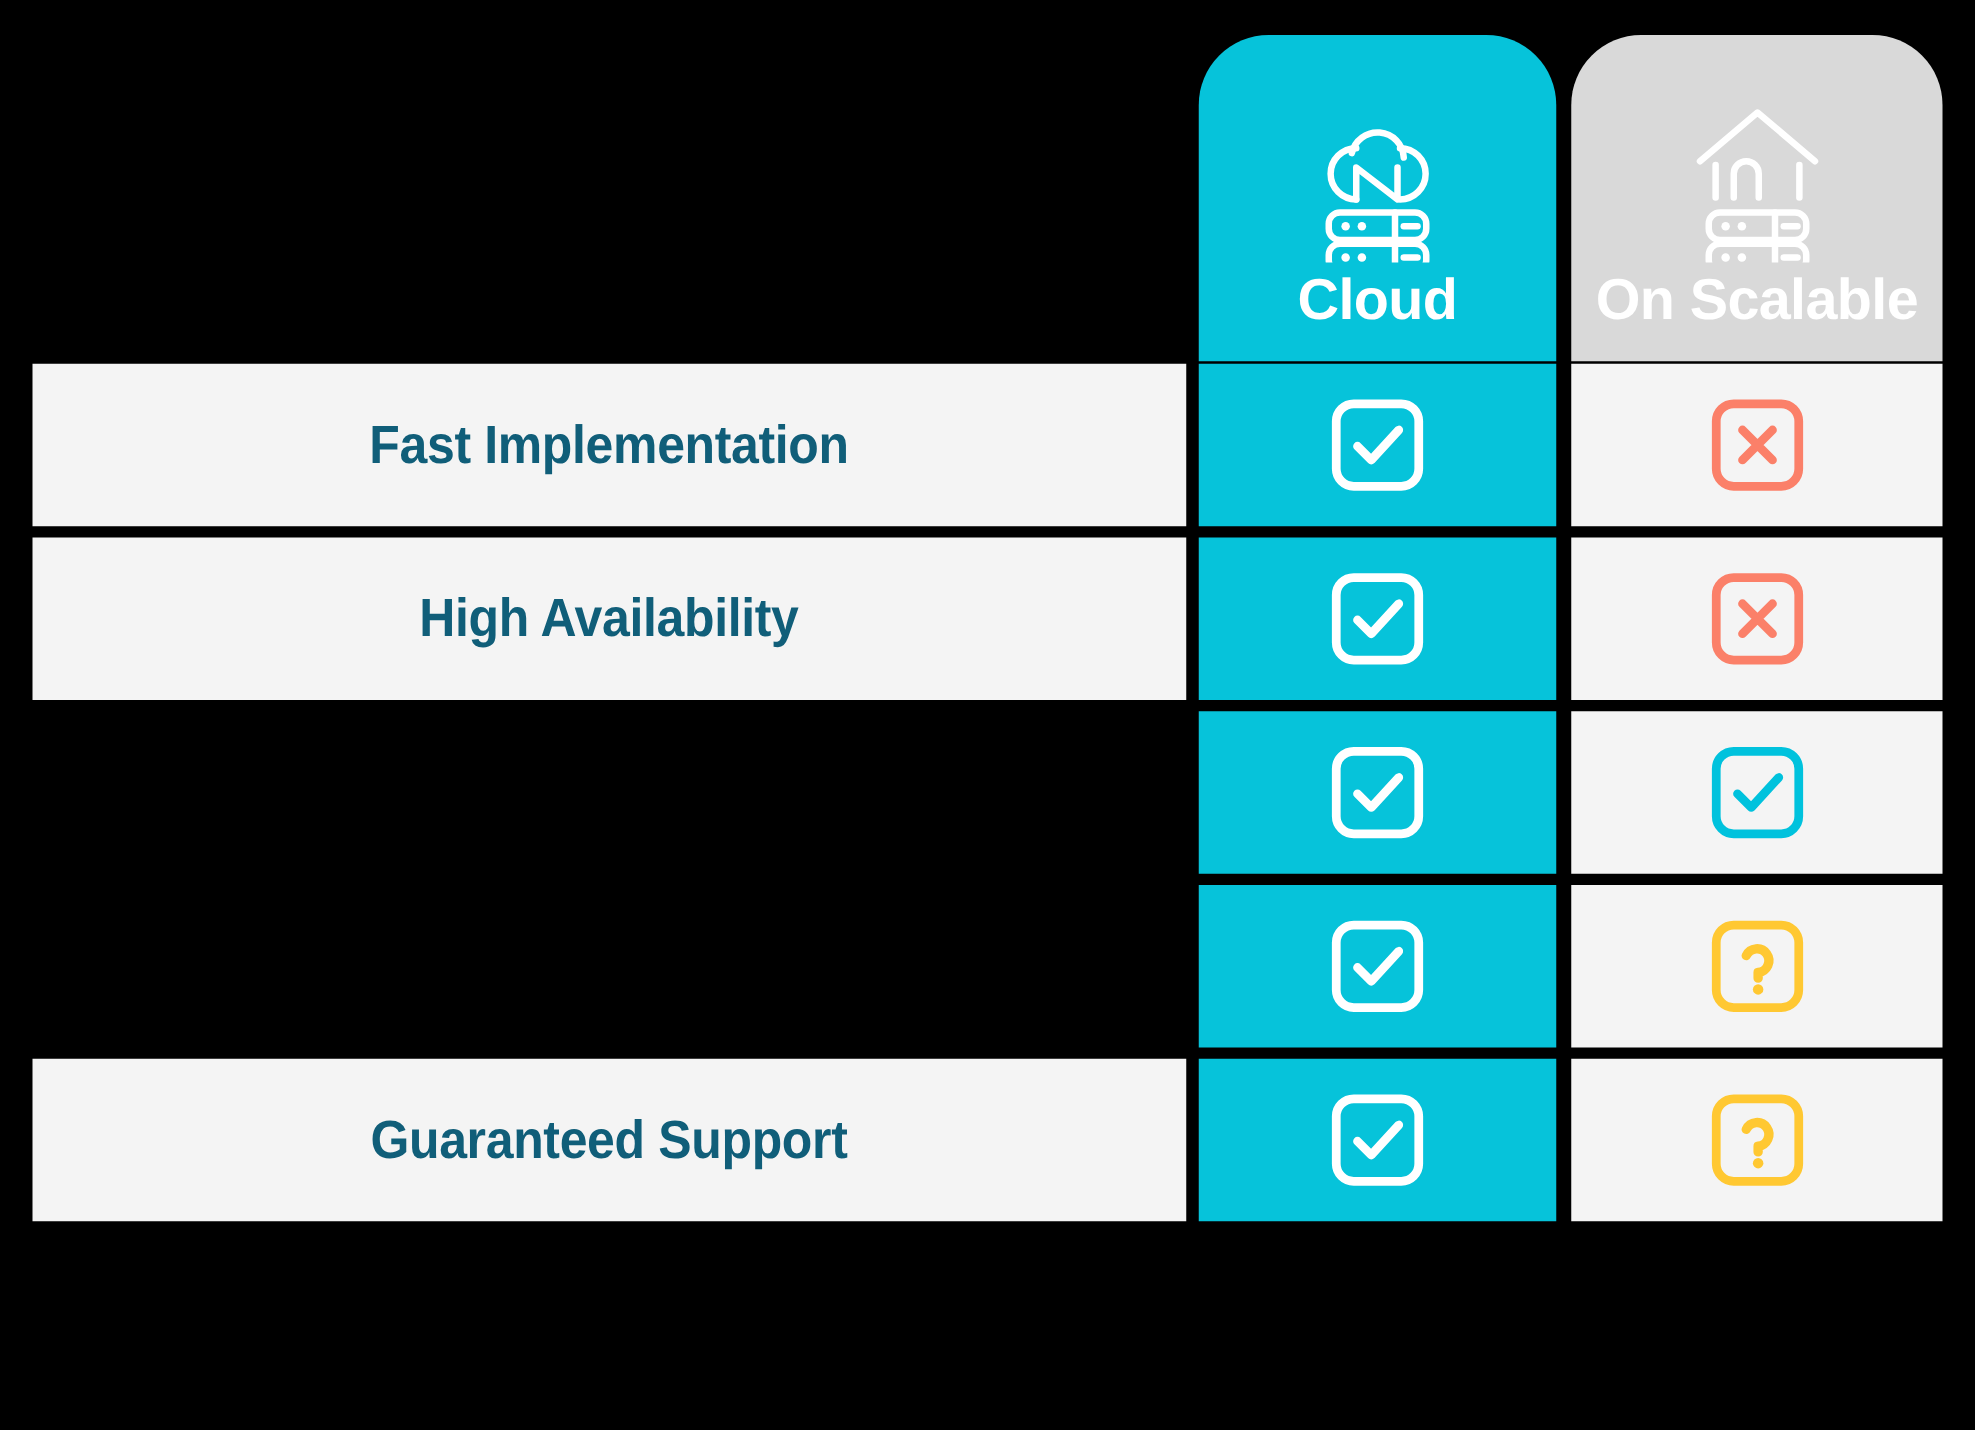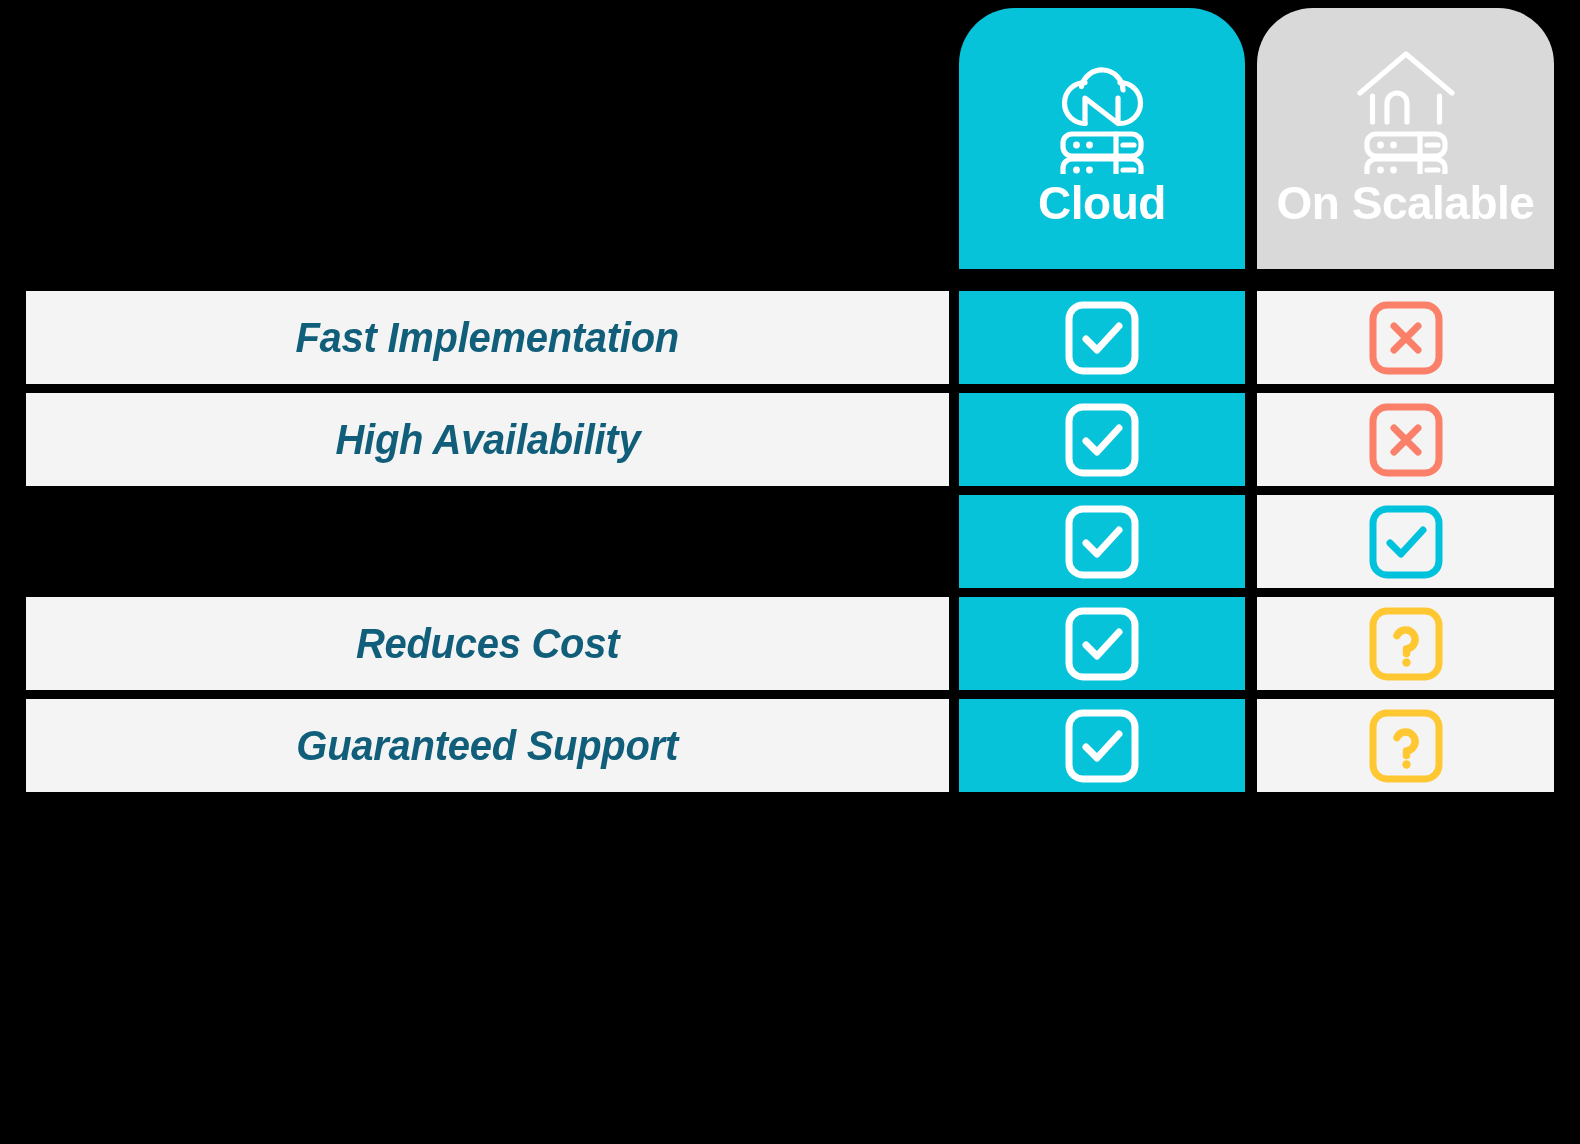--- a/index.html
+++ b/index.html
@@ -17,29 +17,29 @@
   .board {
     position: relative;
     width: 1580px;
     height: 1144px;
     background: #000000;
   }
 
   
   .col-header {
     position: absolute;
-    top: 8px;
+    top: 28px;
     height: 261px;
     border-radius: 56px 56px 0 0;
     display: flex;
     flex-direction: column;
     align-items: center;
     justify-content: flex-start;
     box-sizing: border-box;
-    padding-top: 38px;
+    padding-top: 54px;
   }
   .col-header.cloud {
     left: 959px;
     width: 286px;
     background: #06c3da;
   }
   .col-header.onprem {
     left: 1257px;
     width: 297px;
     background: #d9d9d9;
@@ -62,25 +62,24 @@
 
   
   .rows {
     position: absolute;
     left: 0;
     top: 291px;
     width: 1580px;
   }
   .row {
     position: relative;
-    height: 93px;
+    height: 130px;
     margin-bottom: 9px;
     display: flex;
     align-items: stretch;
-    font-style: italic;
   }
   .row:last-child { margin-bottom: 4px; }
 
   .cell-label {
     position: absolute;
     left: 26px;
     width: 923px;
     top: 0;
     bottom: 0;
     background: #f4f4f4;
@@ -246,23 +245,20 @@
         <span class="status-icon">
           <svg viewBox="0 0 78 78" width="78" height="78" fill="none" stroke="#00c2dd" stroke-width="7" stroke-linecap="round" stroke-linejoin="round">
             <rect x="6" y="6" width="66" height="66" rx="14"></rect>
             <path d="M23 40 L34 51 L56 27"></path>
           </svg>
         </span>
       </div>
     </div>
 
     <div class="row">
-      <div class="cell-label">
-        <span>Reduces Cost</span>
-      </div>
       <div class="cell-cloud">
         <span class="status-icon">
           <svg viewBox="0 0 78 78" width="78" height="78" fill="none" stroke="#ffffff" stroke-width="7" stroke-linecap="round" stroke-linejoin="round">
             <rect x="6" y="6" width="66" height="66" rx="14"></rect>
             <path d="M23 40 L34 51 L56 27"></path>
           </svg>
         </span>
       </div>
       <div class="cell-onprem">
         <span class="status-icon">

